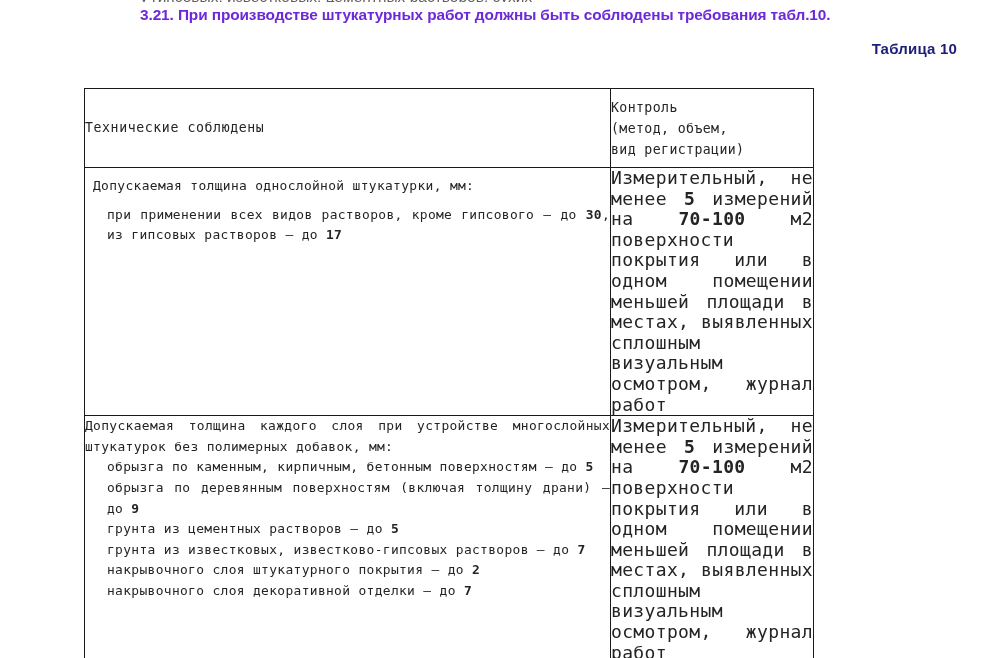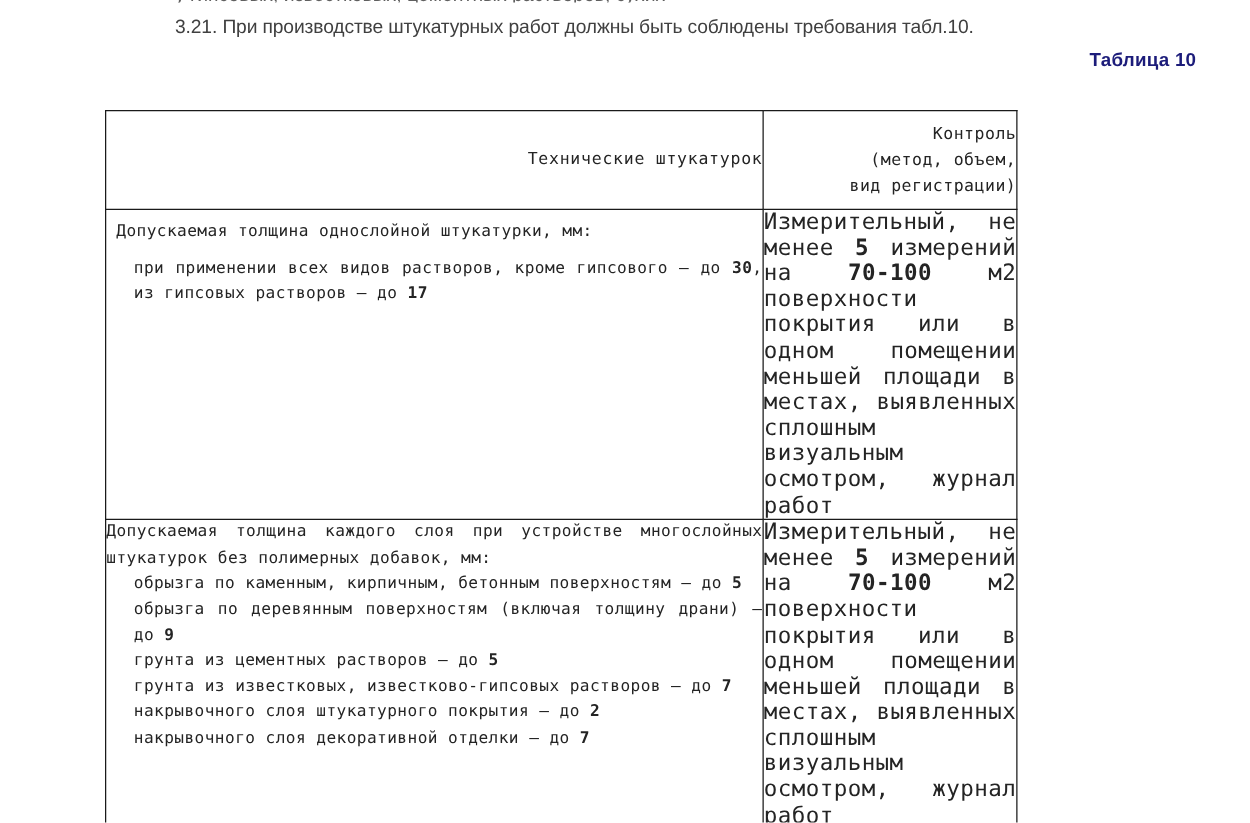--- a/index.html
+++ b/index.html
@@ -27,27 +27,28 @@
     font-size: 15.5px;
     color: #2b2b2b;
     white-space: nowrap;
     opacity: 0.75;
   }
 
   
   .intro {
     position: absolute;
     left: 140px;
-    top: 12px;
+    top: 5px;
     width: 740px;
     font-size: 15.4px;
     line-height: 20px;
-    color: #404040;
+    color: #6d28d9;
     white-space: nowrap;
     letter-spacing: -0.1px;
+    font-weight: bold;
   }
 
   
   .table-caption {
     position: absolute;
     right: 43px;
     top: 40px;
     font-size: 15px;
     font-weight: bold;
     color: #1c1c7a;
@@ -72,21 +73,21 @@
     border: 1.6px solid #1a1a1a;
     vertical-align: top;
     padding: 0;
   }
   .col-left  { width: 526px; }
   .col-right { width: 203px; }
 
   
   .hdr-left, .hdr-right {
     height: 78px;
-    text-align: right;
+    text-align: left;
     font-size: 13.2px;
     line-height: 21px;
   }
   .hdr-left .inner {
     padding-top: 28px;
     letter-spacing: 0.6px;
   }
   .hdr-right .inner {
     padding-top: 8px;
     letter-spacing: 0.4px;
@@ -145,21 +146,21 @@
 <div class="tbl-wrap">
   <table class="doc-table">
     <colgroup>
       <col class="col-left">
       <col class="col-right">
     </colgroup>
     <tbody>
 
       <tr>
         <td class="hdr-left">
-          <div class="inner">Технические штукатурок</div>
+          <div class="inner">Технические соблюдены</div>
         </td>
         <td class="hdr-right">
           <div class="inner">
             <div>Контроль</div>
             <div>(метод, объем,</div>
             <div>вид регистрации)</div>
           </div>
         </td>
       </tr>
 

